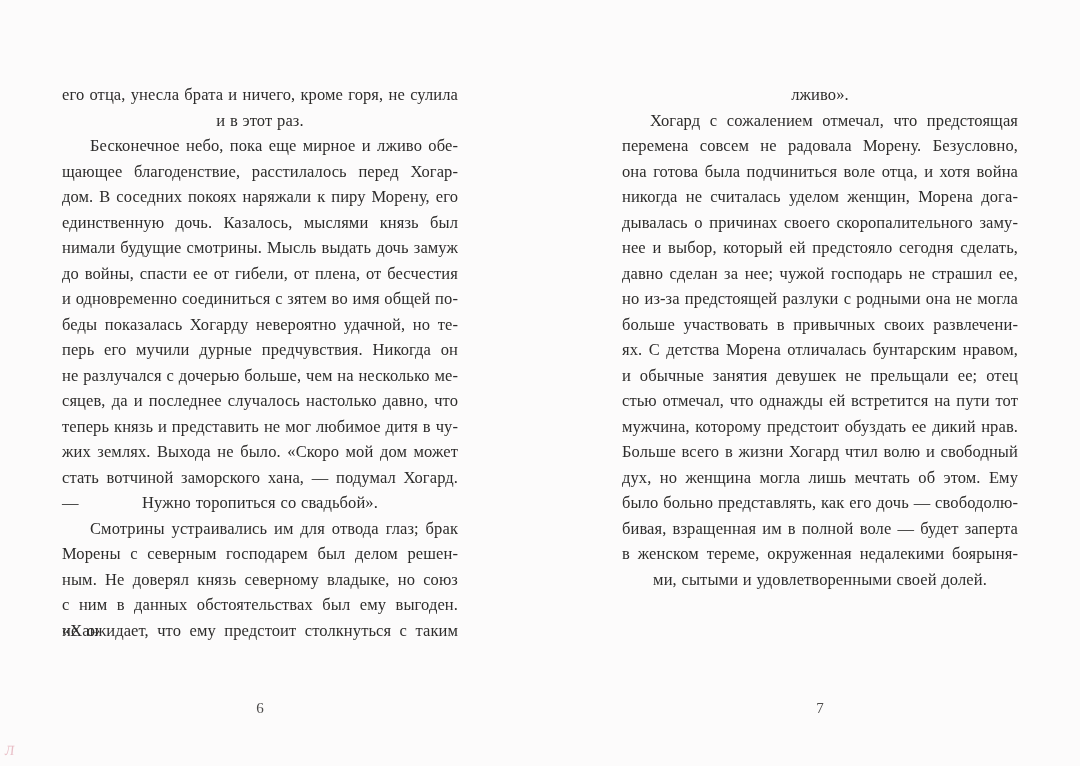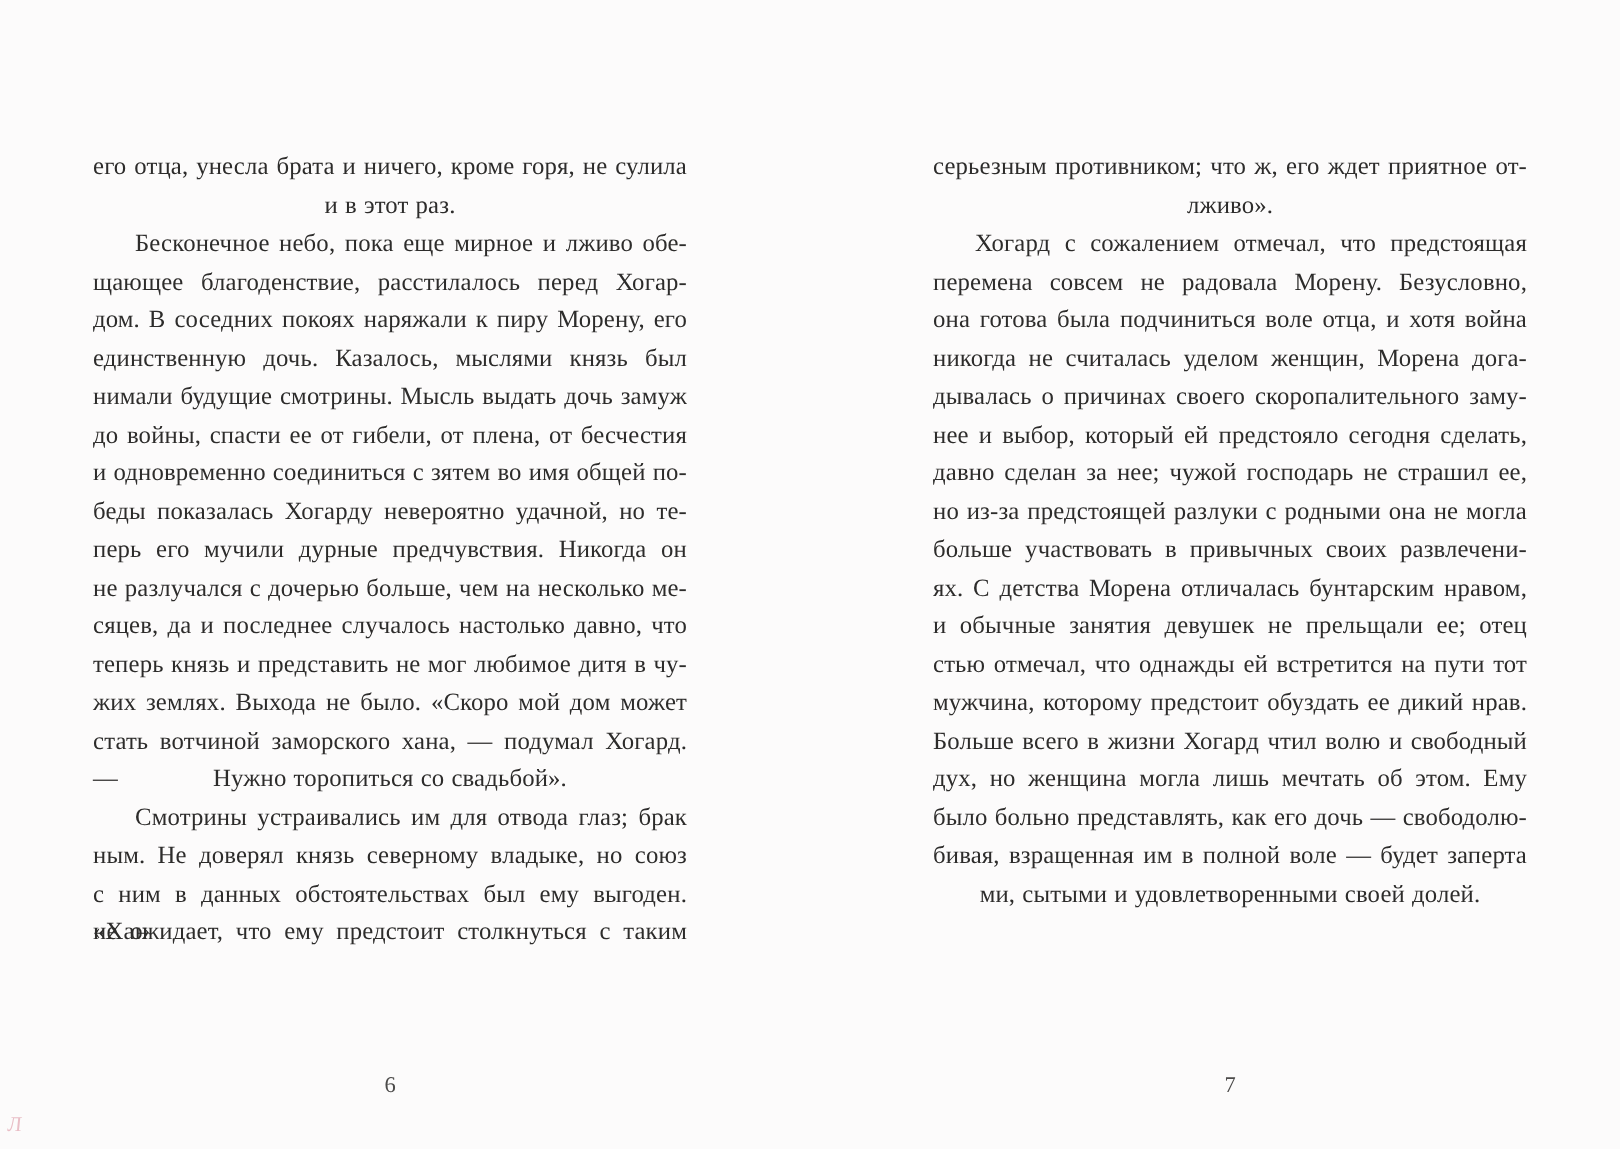--- a/index.html
+++ b/index.html
@@ -14,21 +14,21 @@
     position: relative;
     font-family: "Liberation Serif", "DejaVu Serif", serif;
     color: #2d2c2b;
   }
   .spread {
     position: absolute;
     inset: 0;
   }
   .page {
     position: absolute;
-    top: 16px;
+    top: 0;
     height: 666px;
     width: 396px;
   }
   .page-left  { left: 62px; }
   .page-right { left: 622px; }
   .text-column {
     position: absolute;
     top: 82px;
     left: 0;
     right: 0;
@@ -86,48 +86,49 @@
         <div class="line just">и одновременно соединиться с зятем во имя общей по-</div>
         <div class="line just">беды показалась Хогарду невероятно удачной, но те-</div>
         <div class="line just">перь его мучили дурные предчувствия. Никогда он</div>
         <div class="line just">не разлучался с дочерью больше, чем на несколько ме-</div>
         <div class="line just">сяцев, да и последнее случалось настолько давно, что</div>
         <div class="line just">теперь князь и представить не мог любимое дитя в чу-</div>
         <div class="line just">жих землях. Выхода не было. «Скоро мой дом может</div>
         <div class="line just">стать вотчиной заморского хана, — подумал Хогард. —</div>
         <div class="line">Нужно торопиться со свадьбой».</div>
         <div class="line just indent">Смотрины устраивались им для отвода глаз; брак</div>
+        <div class="line just">Морены с северным господарем был делом решен-</div>
         <div class="line just">ным. Не доверял князь северному владыке, но союз</div>
         <div class="line just">с ним в данных обстоятельствах был ему выгоден. «Хан</div>
         <div class="line just">не ожидает, что ему предстоит столкнуться с таким</div>
       </div>
     <div class="page-number">6</div>
   </section>
 
   <section class="page page-right">
     <div class="text-column">
-        <div class="line just">серьезным противником; что ж, его ждет приятное от-</div>
         <div class="line">лживо».</div>
         <div class="line just indent">Хогард с сожалением отмечал, что предстоящая</div>
         <div class="line just">перемена совсем не радовала Морену. Безусловно,</div>
         <div class="line just">она готова была подчиниться воле отца, и хотя война</div>
         <div class="line just">никогда не считалась уделом женщин, Морена дога-</div>
         <div class="line just">дывалась о причинах своего скоропалительного заму-</div>
         <div class="line just">нее и выбор, который ей предстояло сегодня сделать,</div>
         <div class="line just">давно сделан за нее; чужой господарь не страшил ее,</div>
         <div class="line just">но из-за предстоящей разлуки с родными она не могла</div>
         <div class="line just">больше участвовать в привычных своих развлечени-</div>
         <div class="line just">ях. С детства Морена отличалась бунтарским нравом,</div>
         <div class="line just">и обычные занятия девушек не прельщали ее; отец</div>
         <div class="line just">стью отмечал, что однажды ей встретится на пути тот</div>
         <div class="line just">мужчина, которому предстоит обуздать ее дикий нрав.</div>
         <div class="line just">Больше всего в жизни Хогард чтил волю и свободный</div>
         <div class="line just">дух, но женщина могла лишь мечтать об этом. Ему</div>
         <div class="line just">было больно представлять, как его дочь — свободолю-</div>
         <div class="line just">бивая, взращенная им в полной воле — будет заперта</div>
+        <div class="line just">в женском тереме, окруженная недалекими боярыня-</div>
         <div class="line">ми, сытыми и удовлетворенными своей долей.</div>
       </div>
     <div class="page-number">7</div>
   </section>
 
   <div class="watermark">Л</div>
 
 </div>
 
 </body></html>

